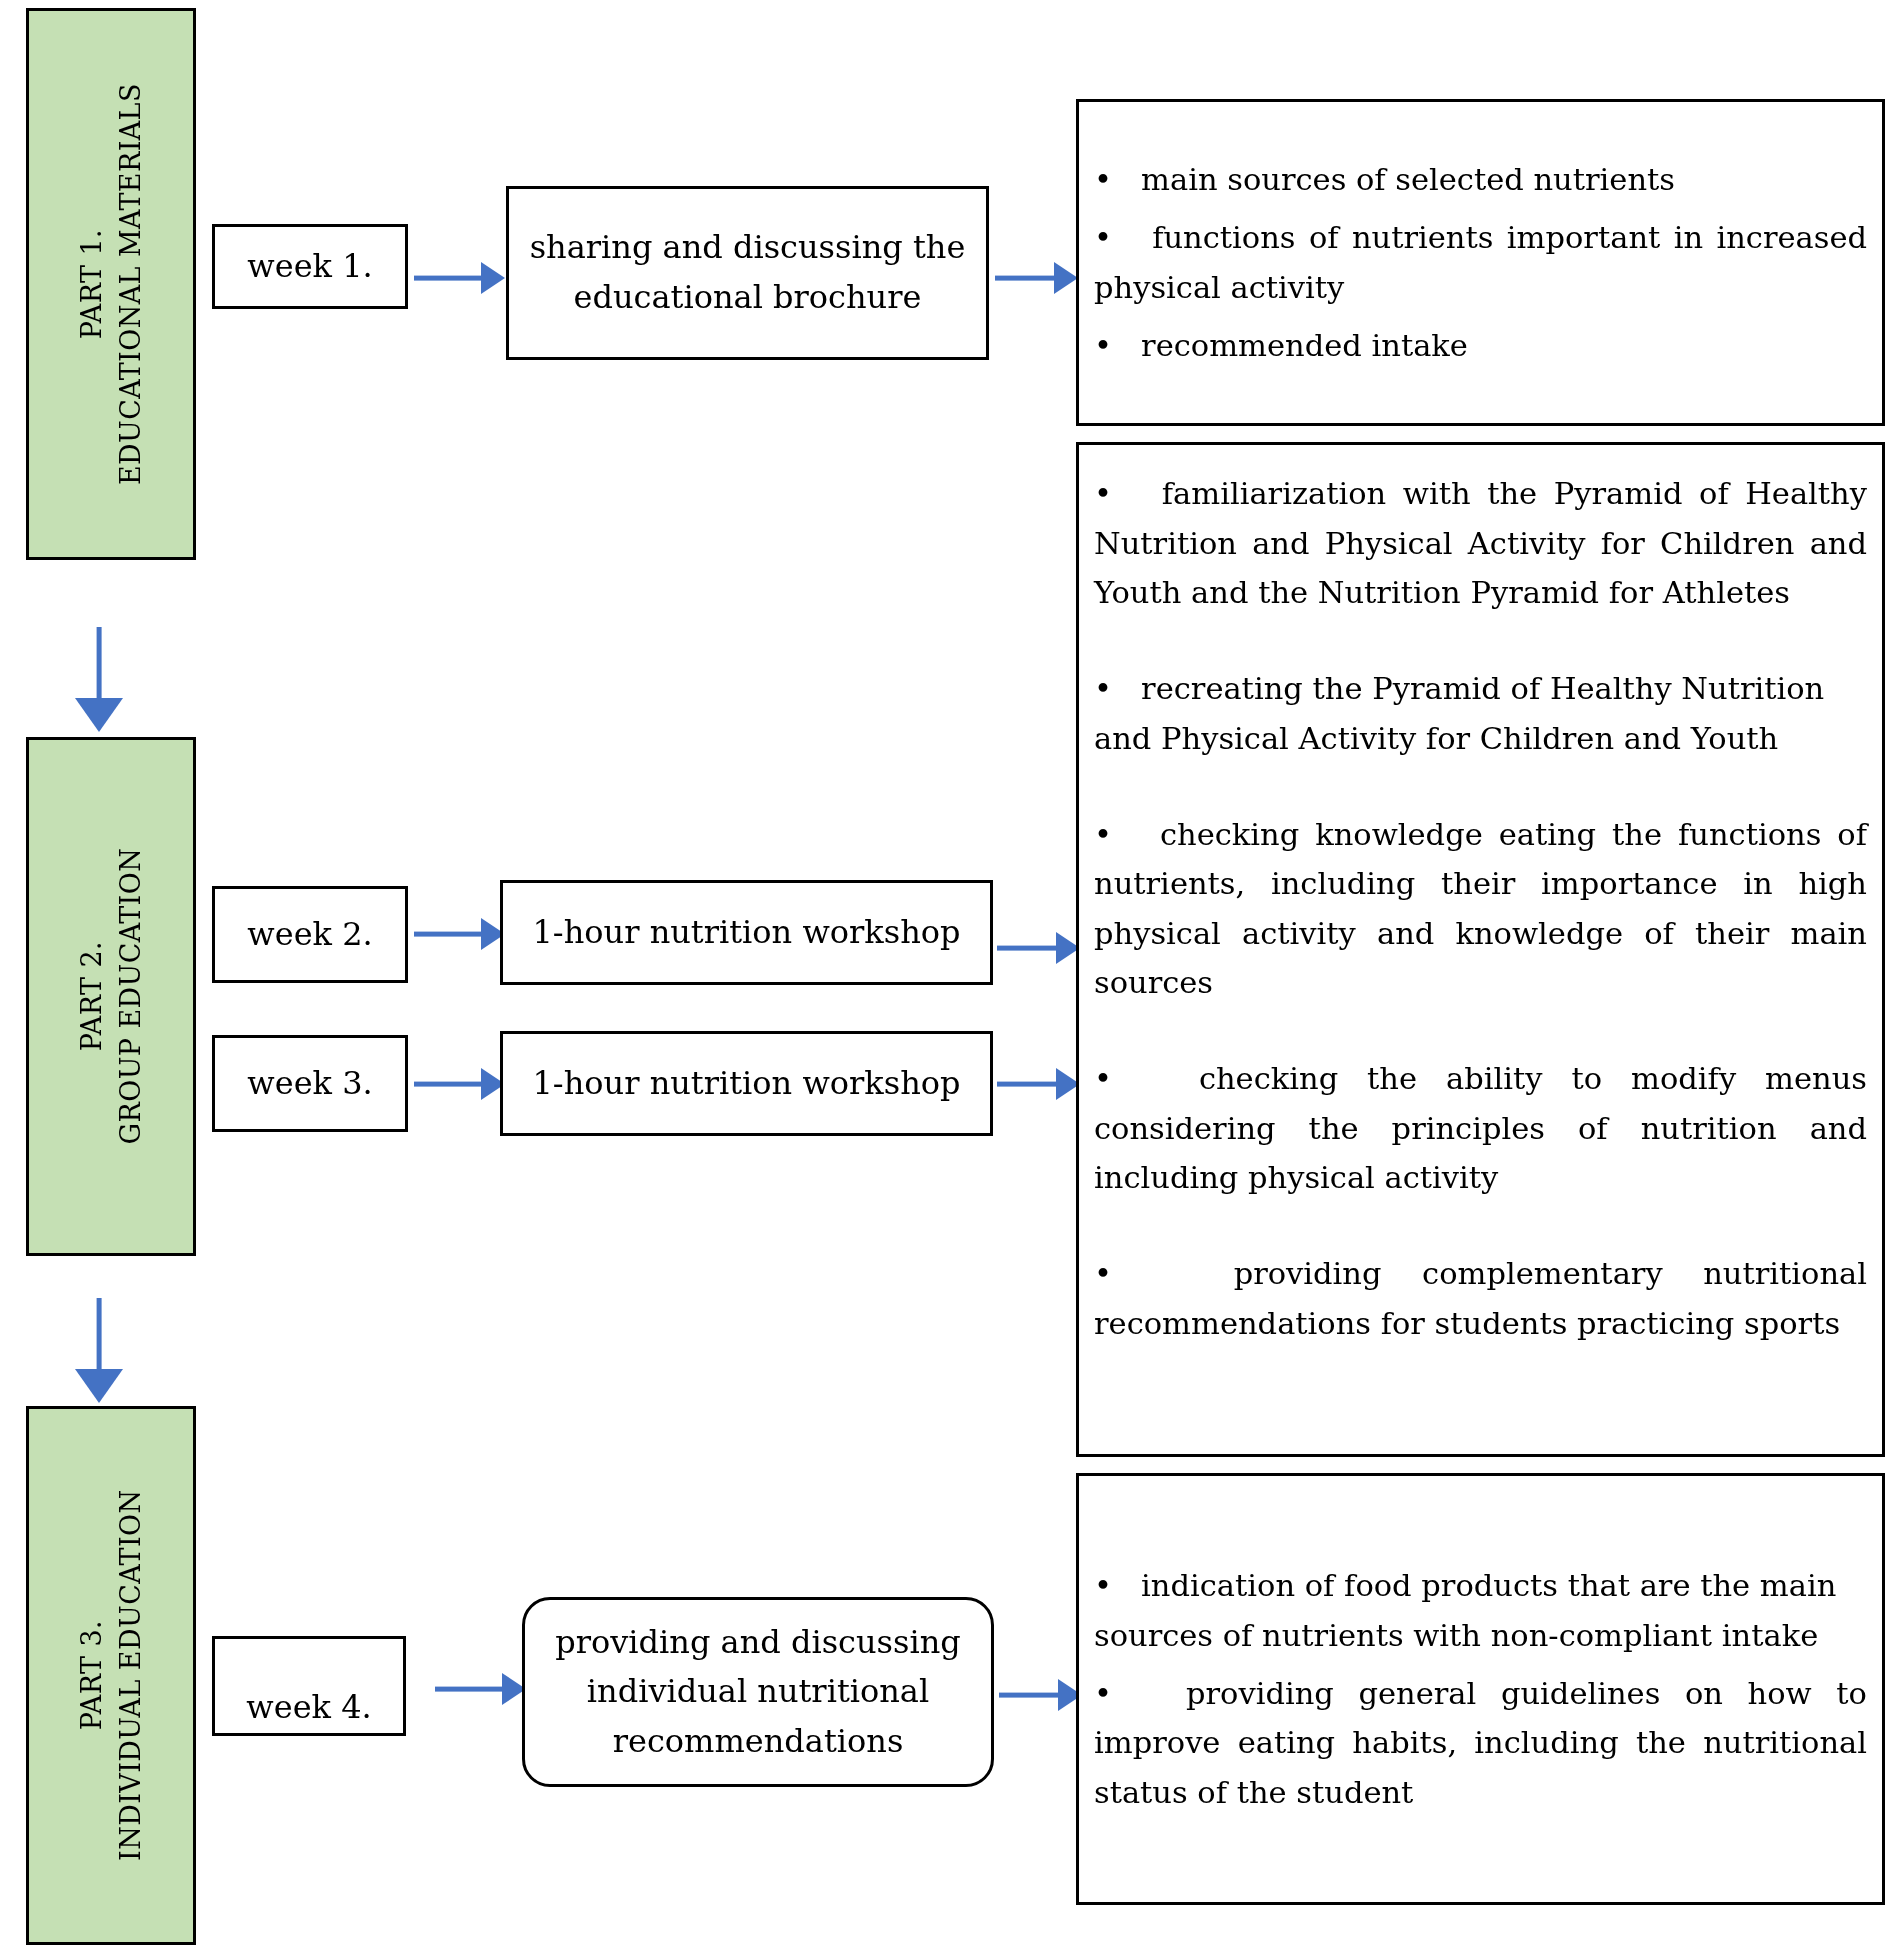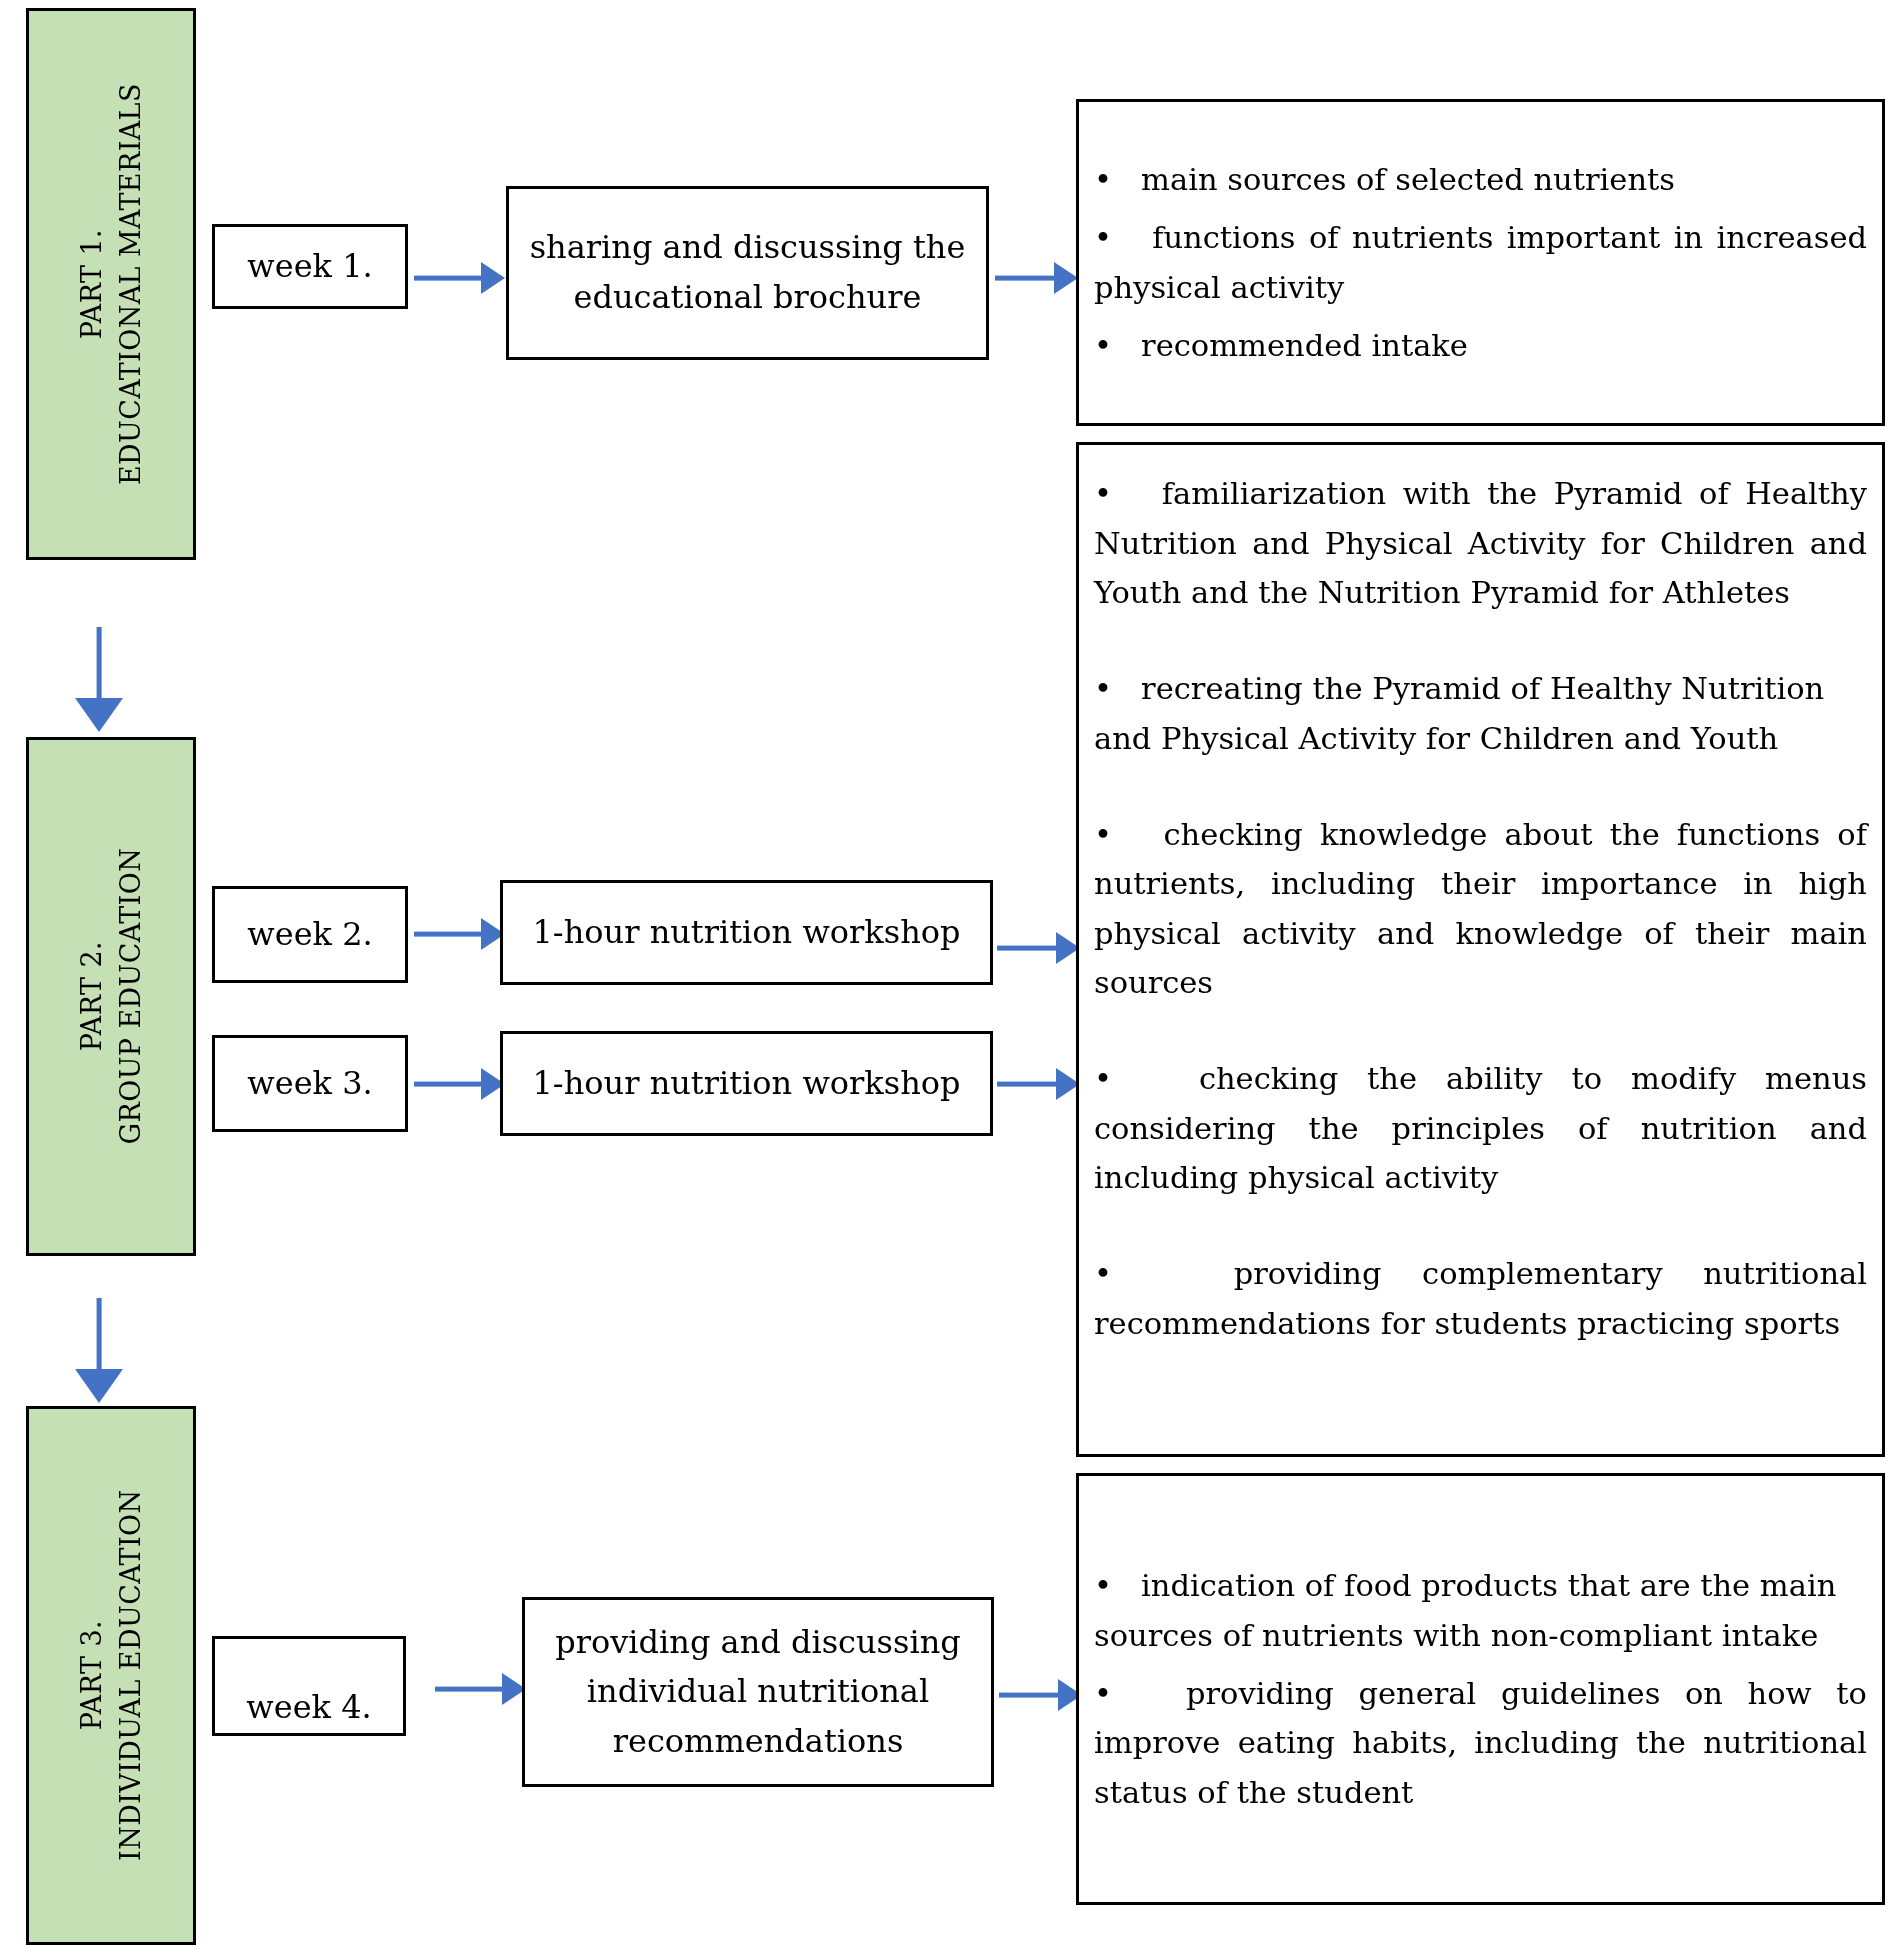--- a/index.html
+++ b/index.html
@@ -205,21 +205,21 @@
   </div>
 
   <div class="box act-box" style="left:500px;top:880px;width:493px;height:105px;">
     <div class="txt">1-hour nutrition workshop</div>
   </div>
 
   <div class="box act-box" style="left:500px;top:1031px;width:493px;height:105px;">
     <div class="txt">1-hour nutrition workshop</div>
   </div>
 
-  <div class="box act-box" style="left:522px;top:1597px;width:472px;height:190px;">
+  <div class="box act-box" style="left:522px;top:1597px;width:472px;height:190px;border-radius:28px;">
     <div class="txt">providing and discussing individual nutritional recommendations</div>
   </div>
 
   <div class="arrow-h" style="left:995px;top:278px;width:83px;">
     <div class="shaft" style="width:59px;"></div>
     <div class="head" style="left:59px;"></div>
   </div>
 
   <div class="arrow-h" style="left:997px;top:948px;width:83px;">
     <div class="shaft" style="width:59px;"></div>
@@ -255,21 +255,21 @@
     <div class="bl">
       <span class="bullet-dot">•&nbsp;&nbsp;</span>
       <span>familiarization with the Pyramid of Healthy Nutrition and Physical Activity for Children and Youth and the Nutrition Pyramid for Athletes</span>
     </div>
     <div class="bl nojust">
       <span class="bullet-dot">•&nbsp;&nbsp;</span>
       <span>recreating the Pyramid of Healthy Nutrition and Physical Activity for Children and Youth</span>
     </div>
     <div class="bl">
       <span class="bullet-dot">•&nbsp;&nbsp;</span>
-      <span>checking knowledge about the functions of nutrients, including their importance in high physical activity and knowledge of their main sources</span>
+      <span>checking knowledge eating the functions of nutrients, including their importance in high physical activity and knowledge of their main sources</span>
     </div>
     <div class="bl">
       <span class="bullet-dot">•&nbsp;&nbsp;</span>
       <span>checking the ability to modify menus considering the principles of nutrition and including physical activity</span>
     </div>
     <div class="bl">
       <span class="bullet-dot">•&nbsp;&nbsp;</span>
       <span>providing complementary nutritional recommendations for students practicing sports</span>
     </div>
   </div>

